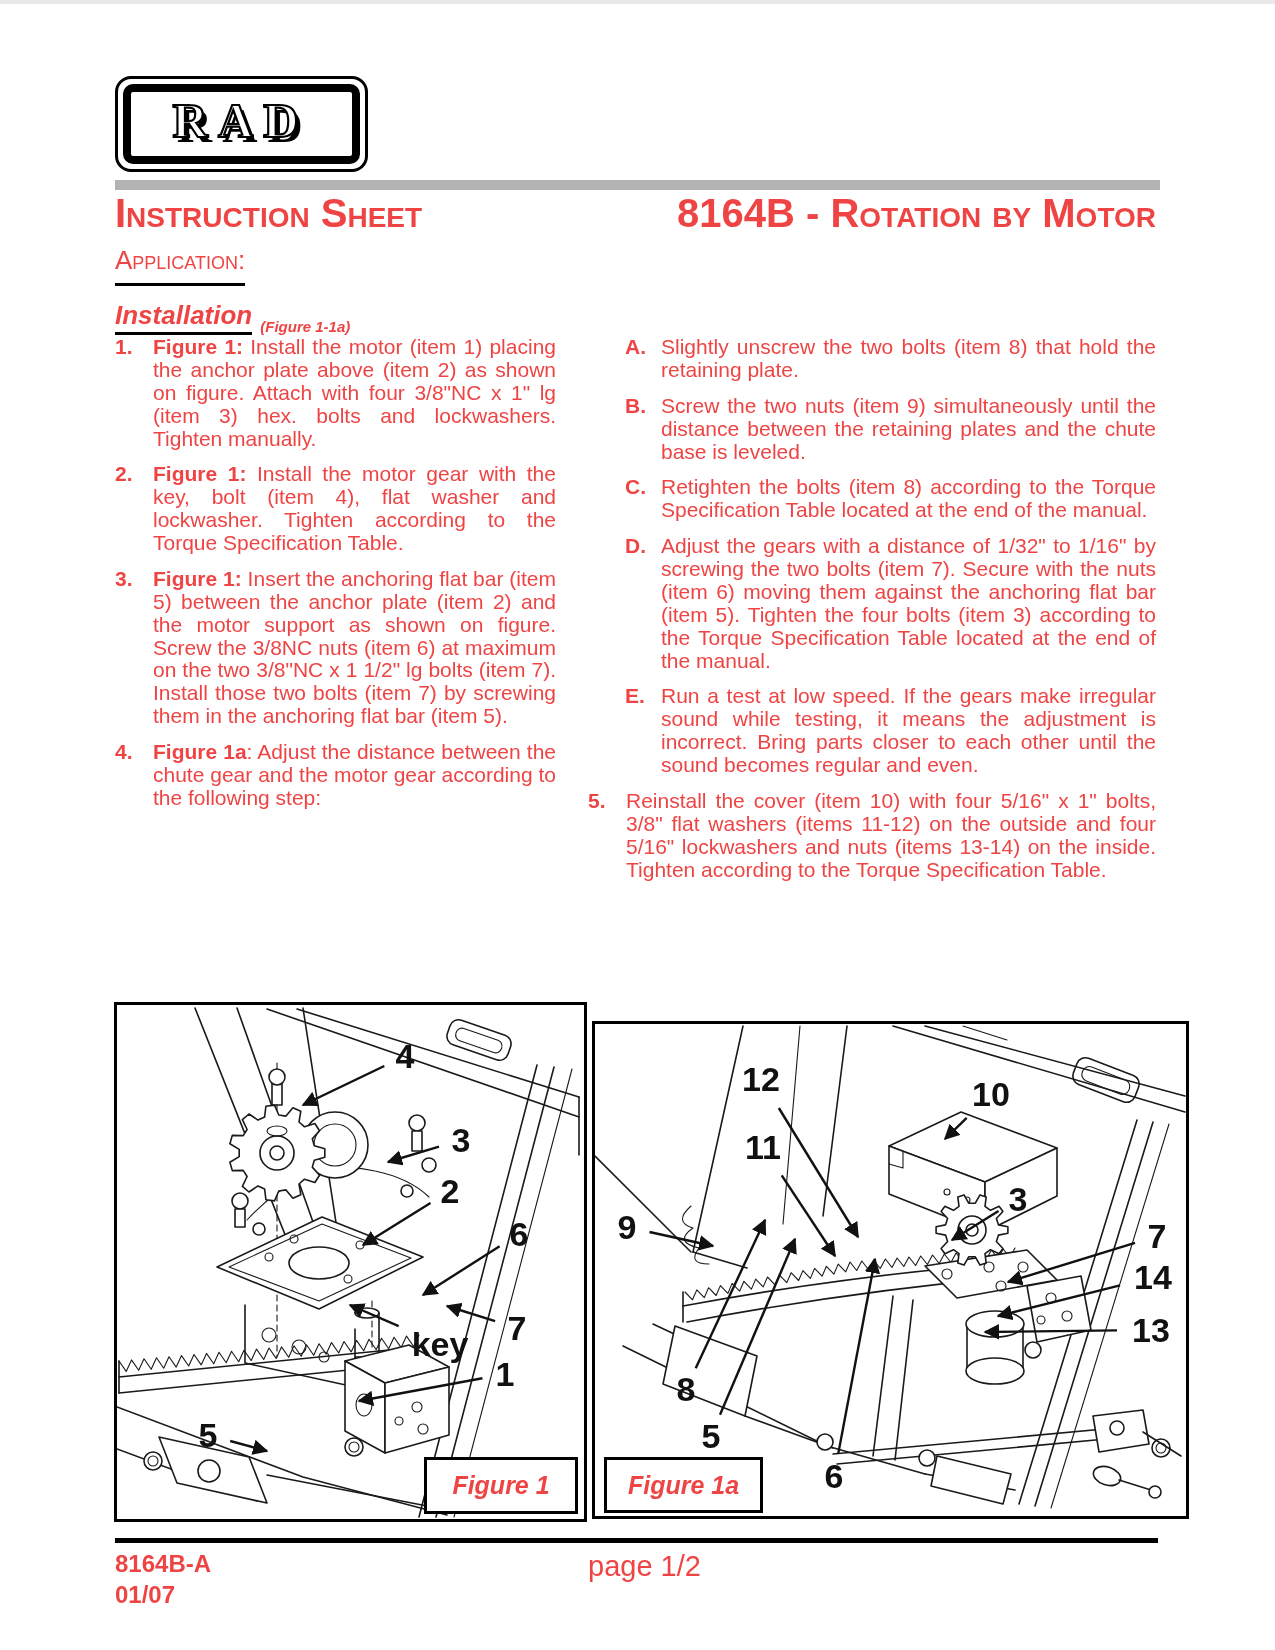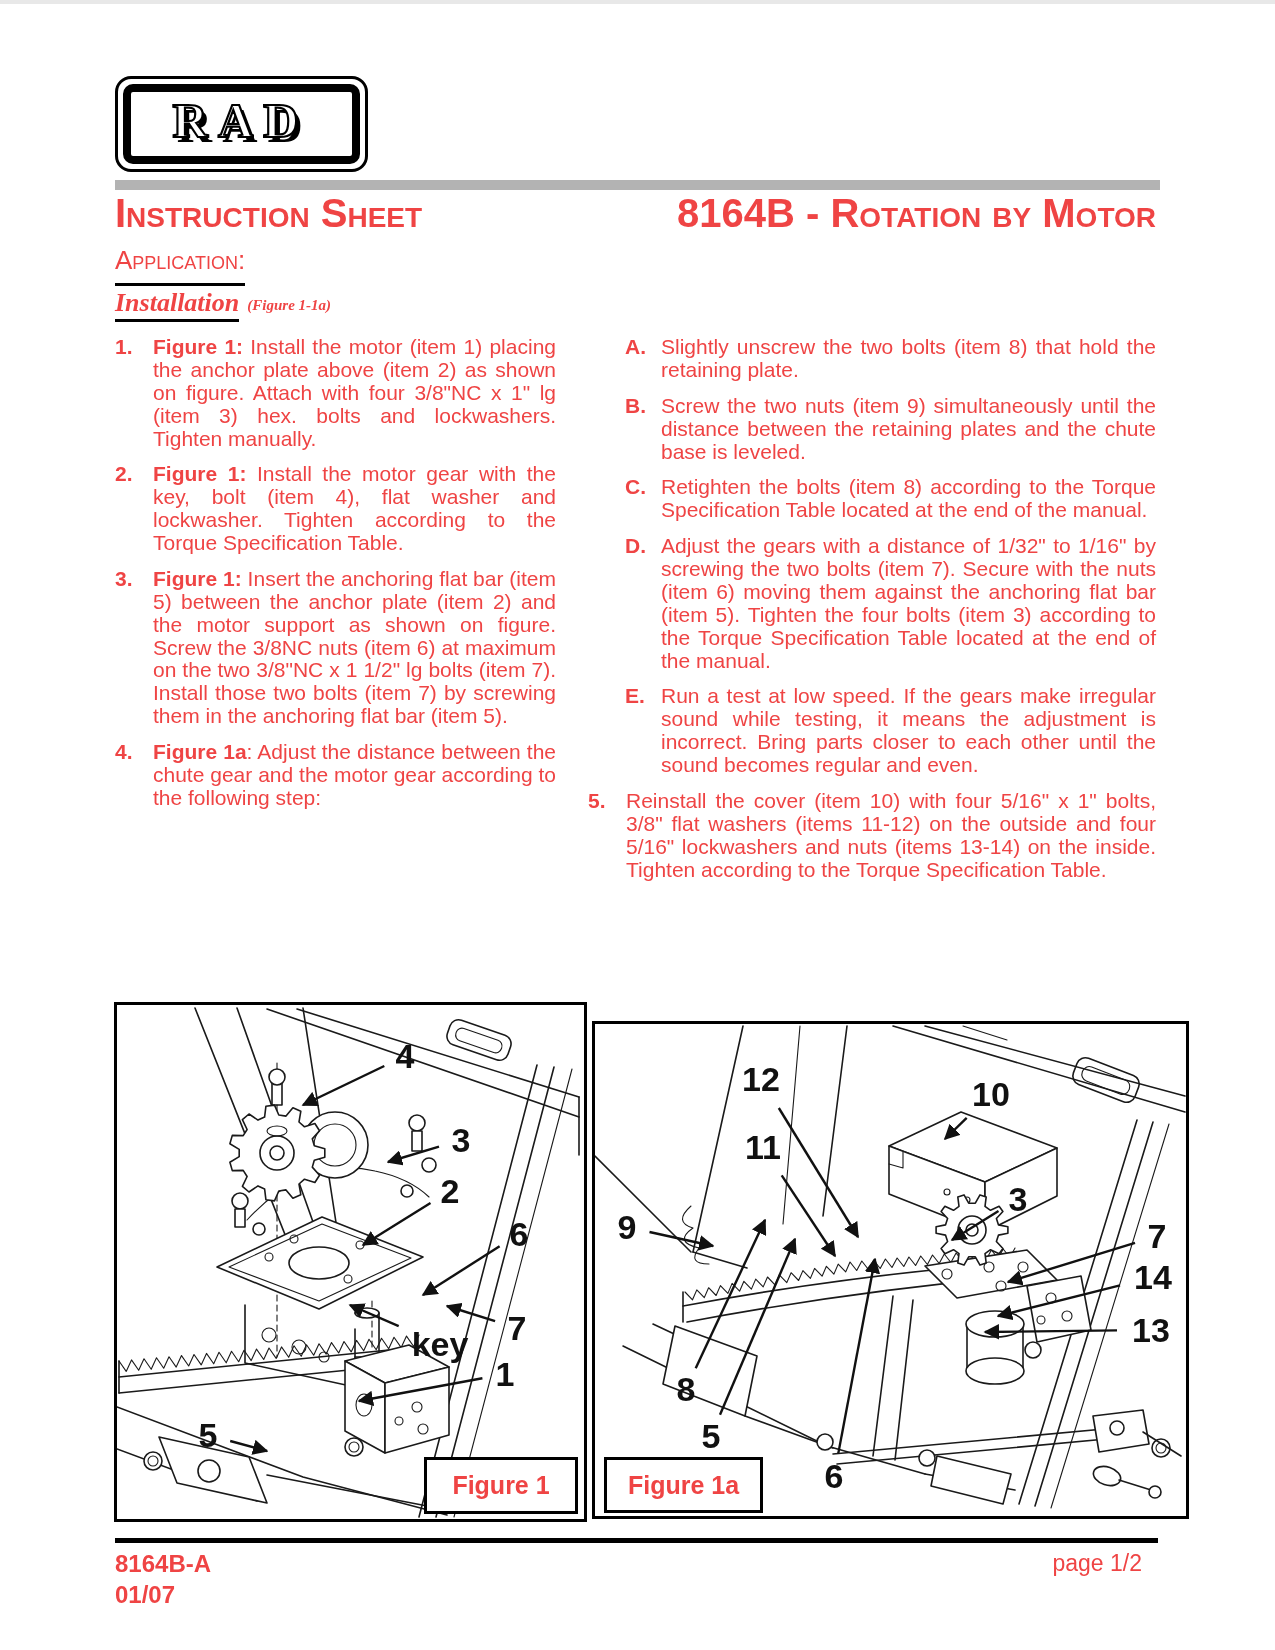--- a/index.html
+++ b/index.html
@@ -19,21 +19,21 @@
   .logo .face{fill:#fff; stroke:#000; stroke-width:2.6px;}
   
   .gray-bar{position:absolute; left:115px; top:176px; width:1045px; height:10px; background:#b3b3b3;}
   .title{position:absolute; top:187px; font-weight:bold; font-size:40px;
          font-variant:small-caps; letter-spacing:0px; white-space:nowrap;}
   .title-left{left:115px;}
   .title-right{right:119px;text-align:right;}
   .app-row{position:absolute; left:115px; top:241px; display:flex; align-items:baseline; white-space:nowrap;}
   .app-label{font-weight:normal; font-size:26px; font-variant:small-caps; border-bottom:3px solid #000; padding-bottom:7px;}
   .app-text{font-size:22px; margin-left:12px;}
-  .inst-row{position:absolute; left:115px; top:284px; display:flex; align-items:center; white-space:nowrap;font-family:Liberation Serif, serif;}
+  .inst-row{position:absolute; left:115px; top:296px; display:flex; align-items:flex-end; white-space:nowrap;}
   .inst-label{font-weight:bold; font-style:italic; font-size:26px; border-bottom:3px solid #000; padding-bottom:1px;}
   .inst-suffix{font-weight:bold; font-style:italic; font-size:15px; margin-left:8px;}
   
   .col{position:absolute; top:332px; font-size:21px; line-height:1.09;}
   .col-left{left:115px; width:441px;}
   .col-right{left:588px; width:568px;}
   .step{display:flex; margin-bottom:13px;}
   .step-num{font-weight:bold; flex:0 0 38px;}
   .step-body{flex:1; text-align:justify;}
   .lettered{margin-left:37px;}
@@ -47,28 +47,28 @@
   .art *{stroke:#1a1a1a; stroke-width:1.6; fill:none; stroke-linejoin:round; stroke-linecap:round;}
   .art .thin{stroke-width:1.1;}
   .art .dash{stroke-width:1.1; stroke-dasharray:6 4;}
   .art .solid{fill:#fff;}
   .leader{stroke:#111; stroke-width:2.4; fill:none;}
   .callout-label{font-family:"Liberation Sans", sans-serif; font-weight:bold; font-size:34px;
                  fill:#111; stroke:none; text-anchor:middle; dominant-baseline:central;}
   .arrhead{fill:#111; stroke:none;}
   .caption{position:absolute; background:#fff; border:3px solid #000; box-sizing:border-box;
            display:flex; align-items:center; justify-content:center;
-           font-weight:bold; font-size:25px;}
+           font-weight:bold; font-size:25px;font-style:italic;}
   .cap1{left:307px; top:452px; width:154px; height:57px;}
   .cap1a{left:9px; top:433px; width:159px; height:56px;}
   
   .footer-rule{position:absolute; left:115px; top:1534px; width:1043px; height:5px; background:#000;}
   .footer-code{position:absolute; left:115px; top:1546px; font-weight:bold; font-size:24px;}
   .footer-date{position:absolute; left:115px; top:1577px; font-weight:bold; font-size:24px;text-align:center;}
-  .footer-page{position:absolute; left:99px; top:1546px; width:1043px; text-align:right; font-size:23px;}
+  .footer-page{position:absolute; left:123px; top:1546px; width:1043px; text-align:center; font-size:29px;}
 </style>
 </head>
 <body>
 
 <div class="page">
 
   <div class="logo">
     <div class="logo-inner">
       <svg viewBox="0 0 230 76">
         <text class="shadow" x="119" y="59" text-anchor="middle">RAD</text>

